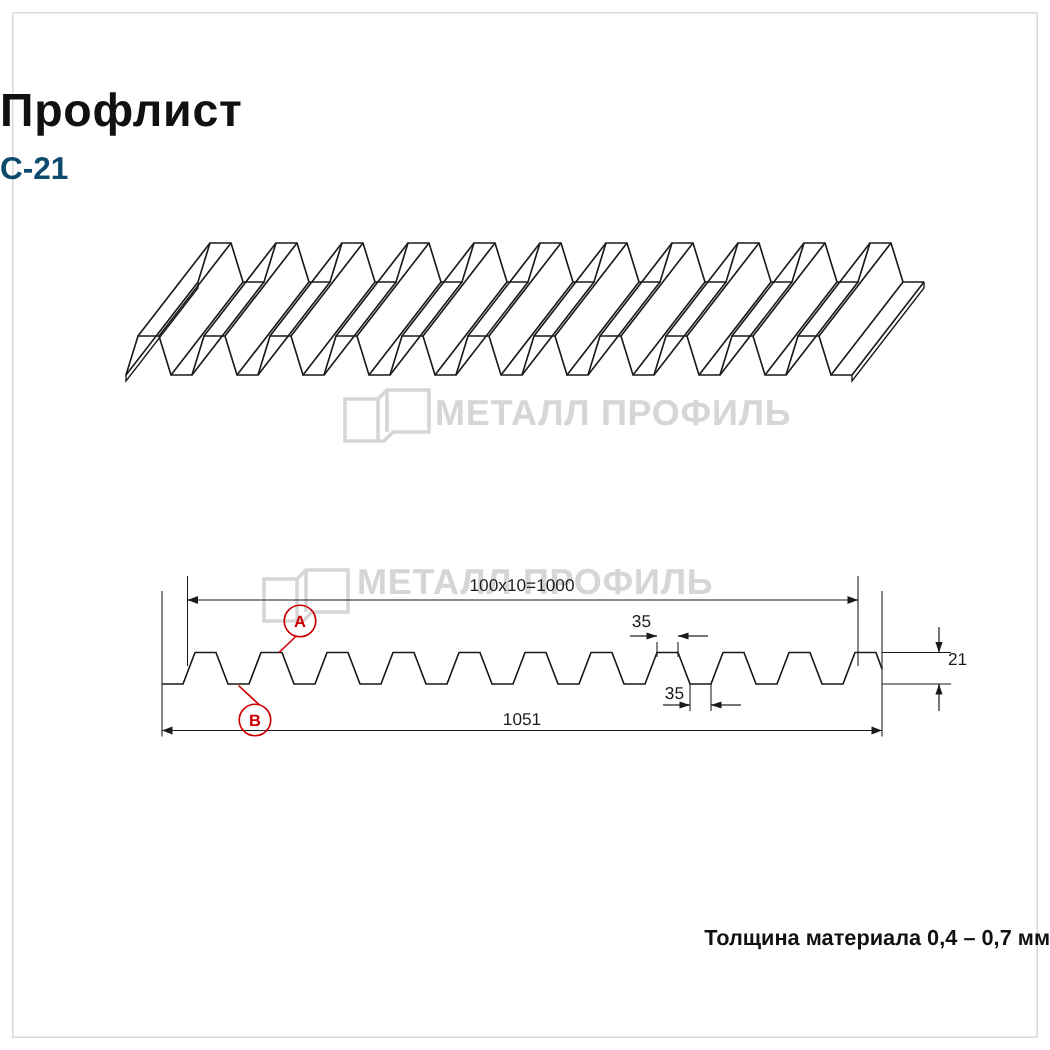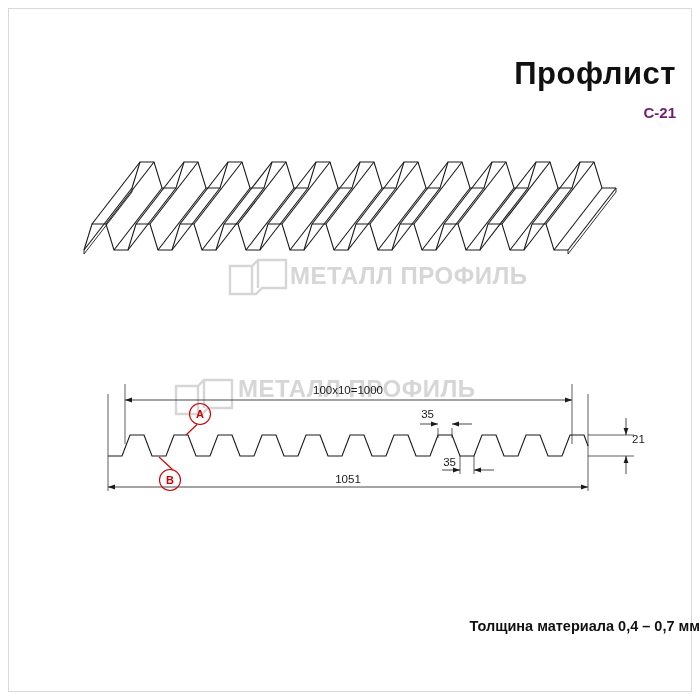--- a/index.html
+++ b/index.html
@@ -29,33 +29,33 @@
     height: 684px;
     border: 1px solid #d9d9d9;
     box-sizing: border-box;
     pointer-events: none;
   }
   .title-block {
     position: absolute;
     left: 0;
     top: 55px;
     width: 676px;
-    text-align: right;
+    text-align: left;
   }
   .title {
     font-size: 31px;
     font-weight: bold;
     letter-spacing: 0.5px;
     color: #111111;
     line-height: 38px;
   }
   .subtitle {
-    font-size: 15px;
-    font-weight: bold;
-    color: #701a75;
+    font-size: 21px;
+    font-weight: bold;
+    color: #0c4a6e;
     margin-top: 11px;
     line-height: 18px;
   }
   .iso-view {
     position: absolute;
     left: 70px;
     top: 150px;
     width: 560px;
     height: 130px;
   }

